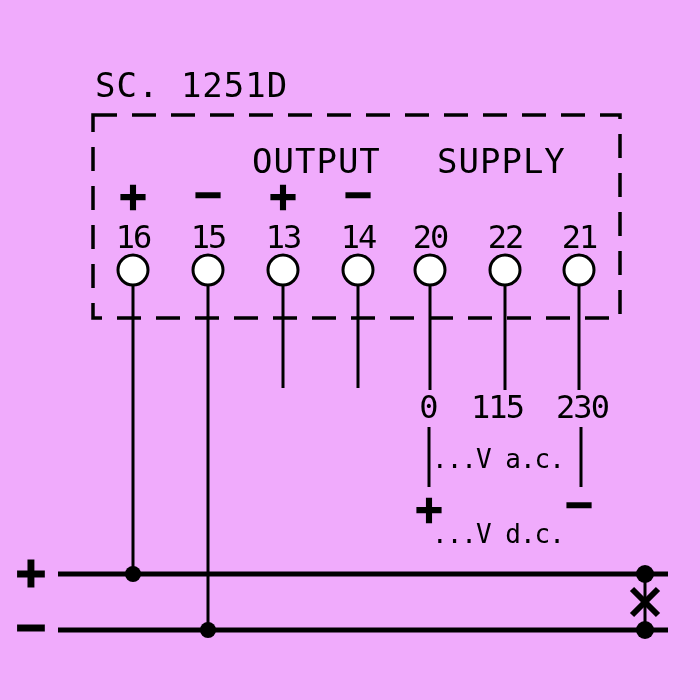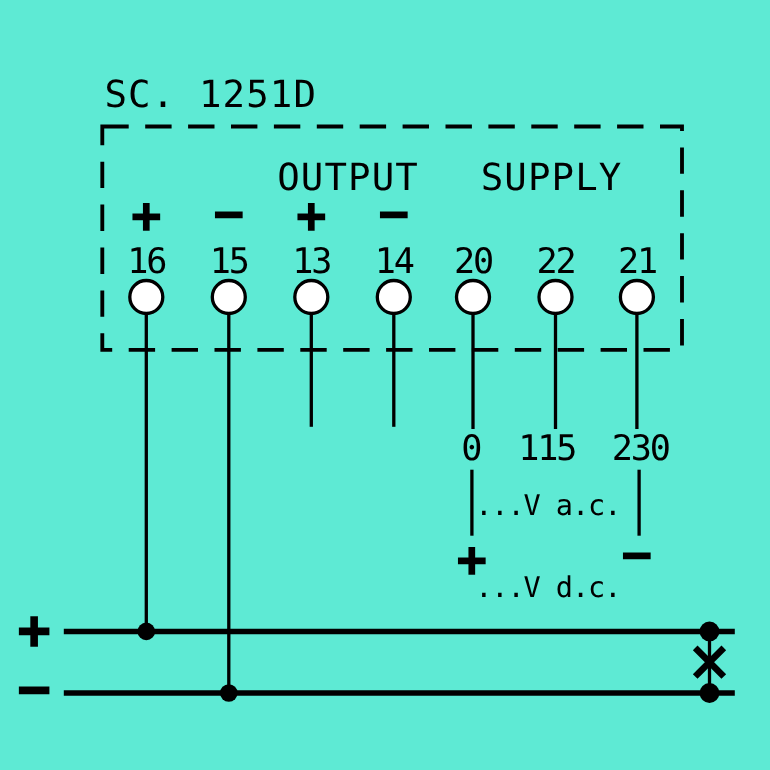--- a/index.html
+++ b/index.html
@@ -7,21 +7,21 @@
     padding: 0;
     width: 700px;
     height: 700px;
     background: #ffffff;
     overflow: hidden;
   }
   .diagram-wrap {
     position: relative;
     width: 700px;
     height: 700px;
-    background: #5eead4;
+    background: #f0abfc;
   }
   svg { display: block; }
   .t {
     font-family: "DejaVu Sans Mono", "Liberation Mono", monospace;
     fill: #000000;
   }
   .big   { font-size: 34px; letter-spacing: 1px; }
   .num   { font-size: 32px; letter-spacing: -2px; }
   .small { font-size: 26px; letter-spacing: -1px; }
   .sign    { font-size: 44px; stroke: #000000; stroke-width: 2.5px; }

